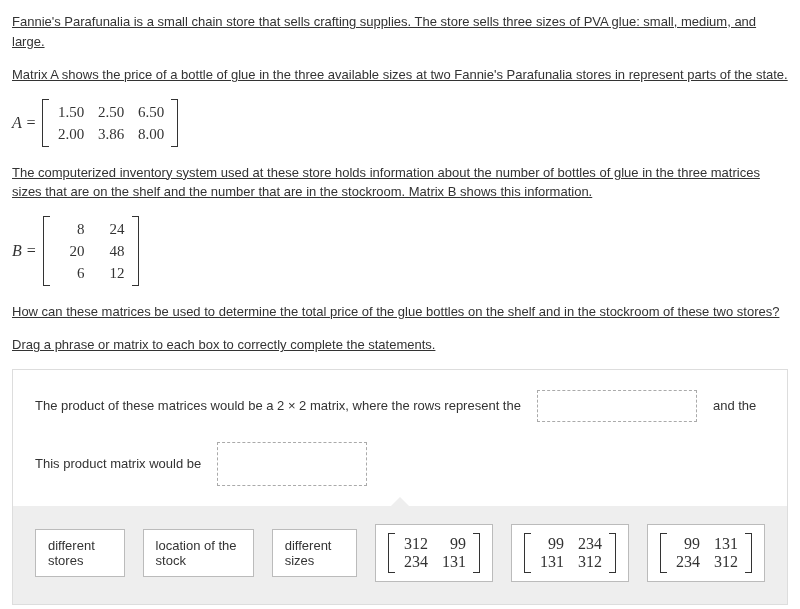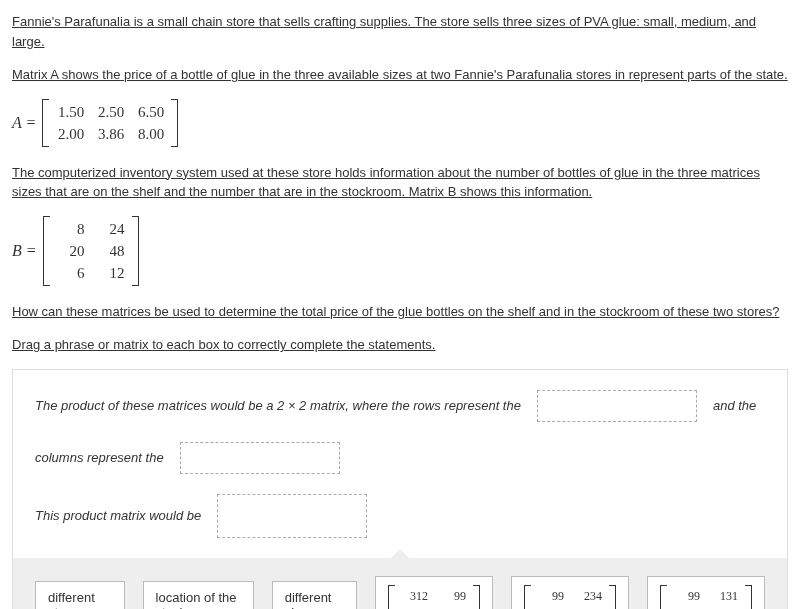--- a/index.html
+++ b/index.html
@@ -45,21 +45,20 @@
     padding: 20px 22px 0 22px;
     margin-top: 10px;
   }
   .stmt {
     margin-bottom: 20px;
     display: flex;
     align-items: center;
     flex-wrap: wrap;
     gap: 16px;
     line-height: 28px;
-    font-style: italic;
   }
   .dropzone {
     display: inline-block;
     border: 1px dashed #aaa;
     min-width: 160px;
     height: 32px;
     vertical-align: middle;
   }
   .dropzone.wide { min-width: 150px; height: 44px; }
   .tray {
@@ -82,21 +81,21 @@
   }
   .chip {
     background: #fff;
     border: 1px solid #bbb;
     padding: 8px 12px;
     cursor: grab;
     font-size: 13px;
     display: inline-flex;
     align-items: center;
   }
-  .chip .matrix .col span { min-width: 26px; line-height: 18px; font-size: 12px; }
+  .chip .matrix .col span { min-width: 26px; line-height: 18px; font-size: 16px; }
 </style>
 </head>
 <body>
 
 <p>Fannie's Parafunalia is a small chain store that sells crafting supplies. The store sells three sizes of PVA glue: small, medium, and large.</p>
 <p>Matrix A shows the price of a bottle of glue in the three available sizes at two Fannie's Parafunalia stores in represent parts of the state.</p>
 
 <div class="matrix-line">
   <span class="lhs">A =</span>
   <span class="matrix">
@@ -137,24 +136,20 @@
 <p>Drag a phrase or matrix to each box to correctly complete the statements.</p>
 
 <div class="panel">
 
   <div class="stmt">
     <span>The product of these matrices would be a 2 × 2 matrix, where the rows represent the</span>
     <span class="dropzone"></span>
     <span>and the</span>
   </div>
 
-  <div class="stmt">
-    <span>columns represent the</span>
-    <span class="dropzone"></span>
-  </div>
 
   <div class="stmt">
     <span>This product matrix would be</span>
     <span class="dropzone wide"></span>
   </div>
 
   <div class="tray">
     <div class="chip">different stores</div>
     <div class="chip">location of the stock</div>
     <div class="chip">different sizes</div>

